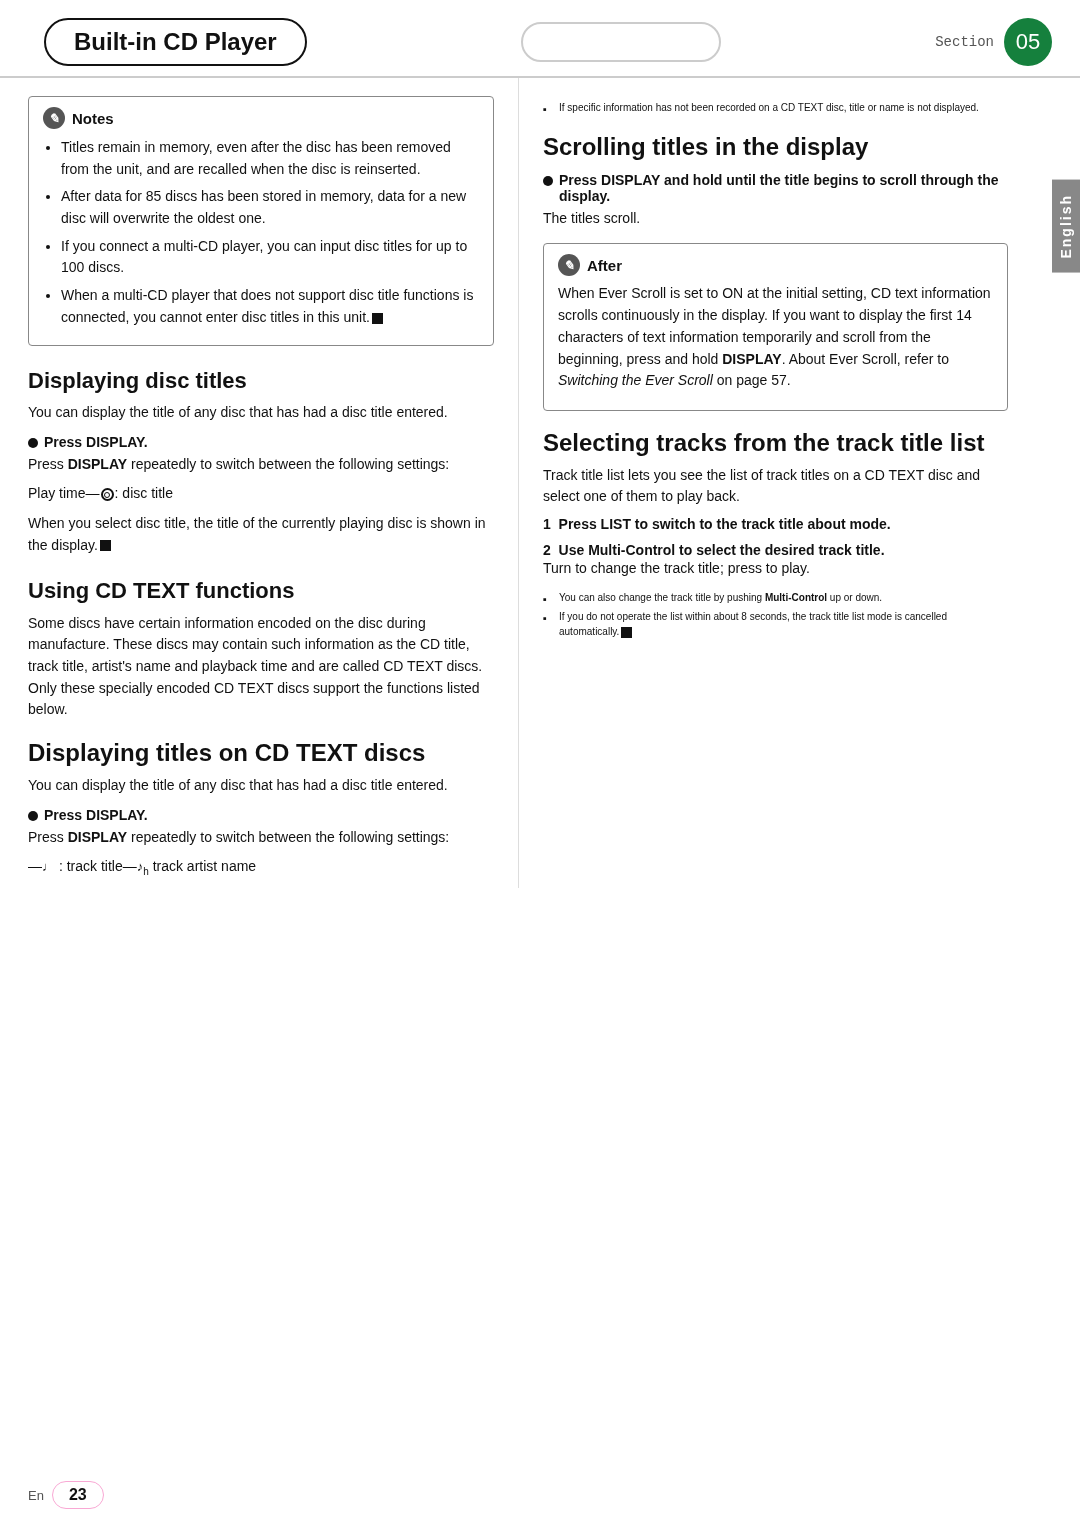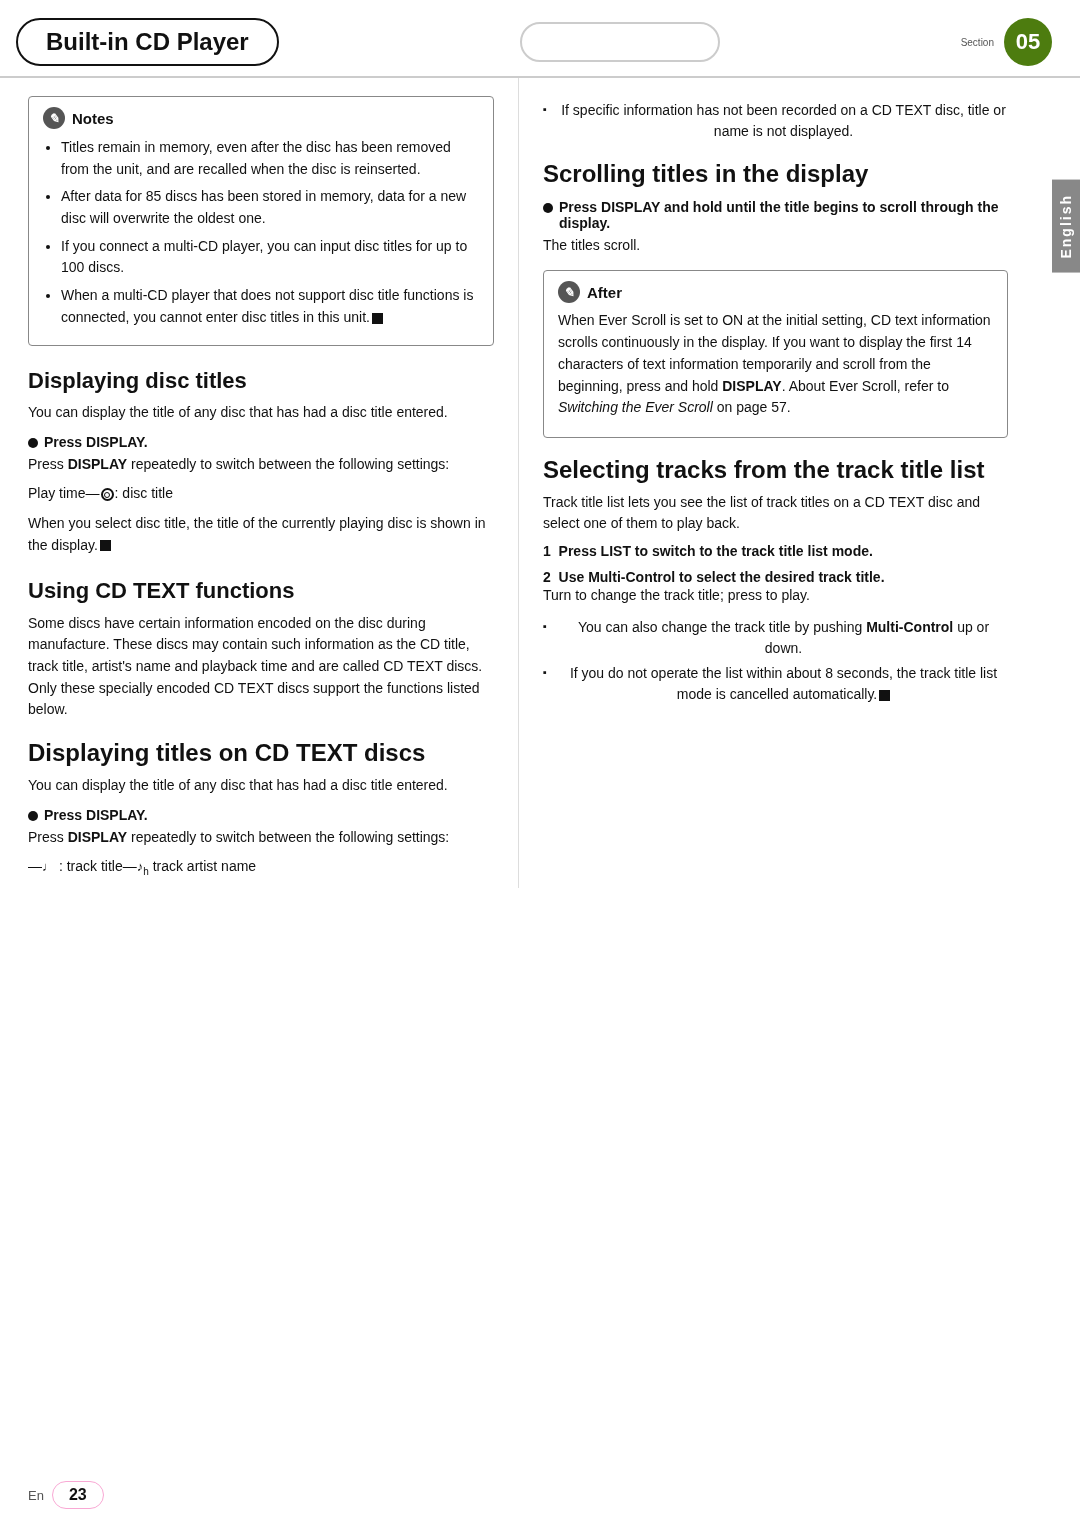--- a/index.html
+++ b/index.html
@@ -11,44 +11,45 @@
       font-size: 15px;
       color: #111;
       position: relative;
     }
 
     
     .header {
       display: flex;
       align-items: center;
       justify-content: space-between;
-      padding: 18px 28px 10px 16px;
+      padding: 18px 28px 10px 44px;
       border-bottom: 2px solid #ccc;
     }
     .header-title-box {
       border: 2.5px solid #111;
       border-radius: 30px;
       padding: 8px 28px;
       font-size: 24px;
       font-weight: bold;
     }
     .header-section-box {
       display: flex;
       align-items: center;
       gap: 10px;
     }
     .section-label {
-      font-size: 10px;
+      font-size: 14px;
       color: #555;
+      font-family: Liberation Mono, monospace;
     }
     .section-number-box {
-      background: #4d7c0f;
+      background: #15803d;
       color: #fff;
       font-size: 22px;
-      font-weight: bold;
+      font-weight: normal;
       width: 48px;
       height: 48px;
       border-radius: 50%;
       display: flex;
       align-items: center;
       justify-content: center;
     }
     .header-mid-box {
       border: 2px solid #ccc;
       border-radius: 20px;
@@ -207,24 +208,23 @@
 
     
     .small-bullet-list {
       list-style: none;
       padding-left: 0;
       margin-top: 4px;
     }
     .small-bullet-list li {
       padding-left: 16px;
       position: relative;
-      font-size: 14px;
+      font-size: 10px;
       line-height: 1.5;
       margin-bottom: 4px;
-      text-align: center;
     }
     .small-bullet-list li::before {
       content: '▪';
       position: absolute;
       left: 0;
       font-size: 11px;
       top: 1px;
     }
 
     
@@ -363,21 +363,21 @@
       <p class="body-text">
         When Ever Scroll is set to ON at the initial setting, CD text information scrolls continuously in the display. If you want to display the first 14 characters of text information temporarily and scroll from the beginning, press and hold <strong>DISPLAY</strong>. About Ever Scroll, refer to <em>Switching the Ever Scroll</em> on page 57.
       </p>
     </div>
 
     <div class="section-subheading">Selecting tracks from the track title list</div>
     <p class="body-text">Track title list lets you see the list of track titles on a CD TEXT disc and select one of them to play back.</p>
 
     <div class="step-item">
       <p class="step-bold">
-        <span>1</span>&nbsp;&nbsp;<strong>Press LIST to switch to the track title list mode.</strong>
+        <span>1</span>&nbsp;&nbsp;<strong>Press LIST to switch to the track title about mode.</strong>
       </p>
     </div>
 
     <div class="step-item">
       <p class="step-bold">
         <span>2</span>&nbsp;&nbsp;<strong>Use Multi-Control to select the desired track title.</strong>
       </p>
       <p class="body-text">Turn to change the track title; press to play.</p>
     </div>
 

